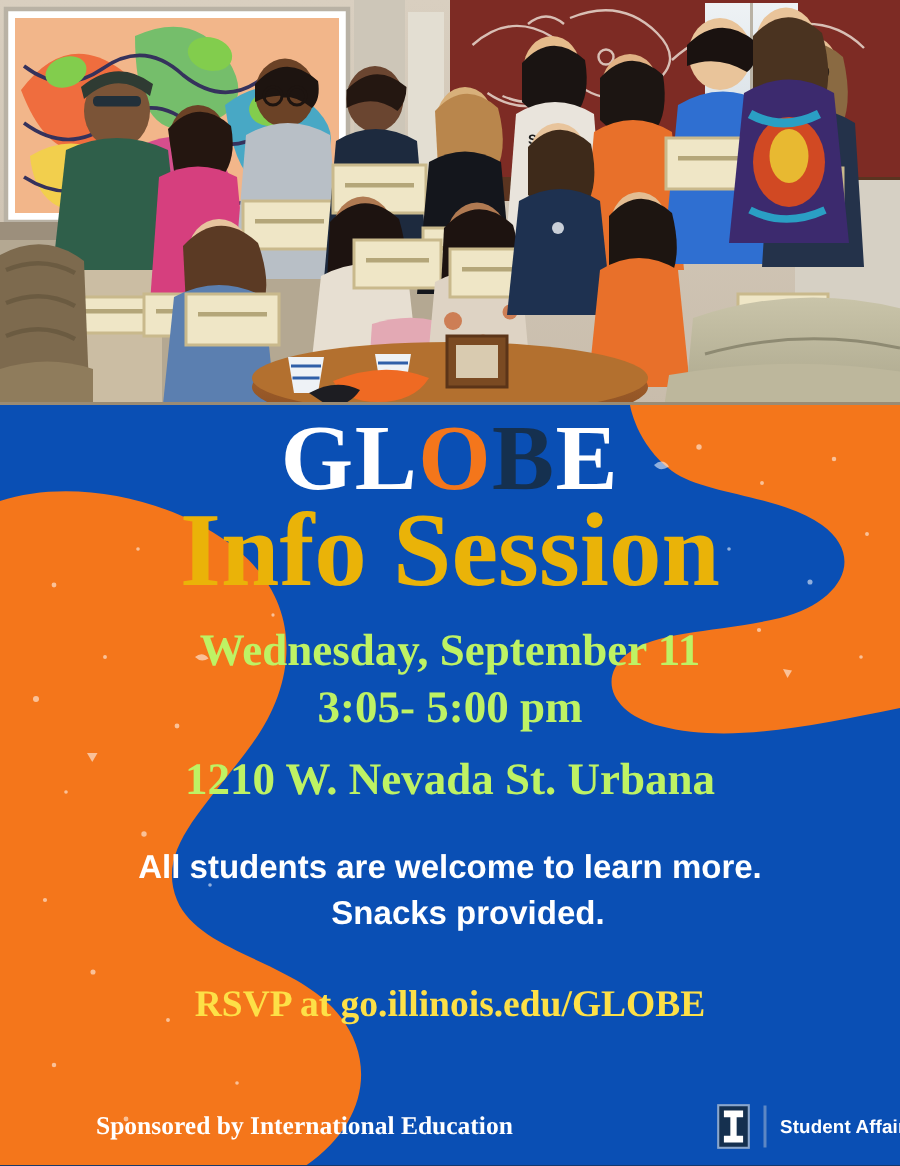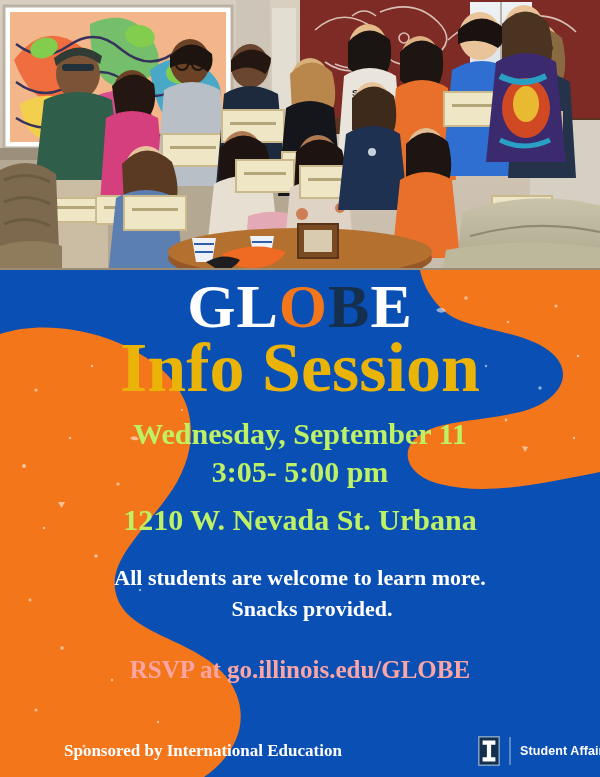--- a/index.html
+++ b/index.html
@@ -41,28 +41,28 @@
     font-size:30px;font-weight:700;line-height:1.26;color:#bef264;
     font-family:"Liberation Serif",serif;
   }
   .d1{top:145px;}
   .d2{top:183px;}
   .d3{top:221px;margin-top:10px;}
 
   .body1{
     position:absolute;left:0;width:600px;text-align:center;
     font-size:22px;font-weight:700;line-height:1.35;color:#ffffff;
-    font-family:Liberation Serif, serif;
+    font-family:Liberation Sans, sans-serif;
   }
   .b1{top:293px;}
   .b2{top:324px;padding-left:24px;}
 
   .rsvp{
     position:absolute;top:386px;left:0;width:600px;text-align:center;
-    font-size:25px;font-weight:700;color:#fca5a5;
+    font-size:25px;font-weight:700;color:#fde047;
     font-family:"Liberation Serif",serif;
   }
 
   
   .footer{position:absolute;left:0;top:463px;width:600px;height:44px;}
   .sponsor{
     position:absolute;left:64px;top:8px;
     font-size:17px;font-weight:700;color:#ffffff;
     font-family:"Liberation Serif",serif;white-space:nowrap;
   }

